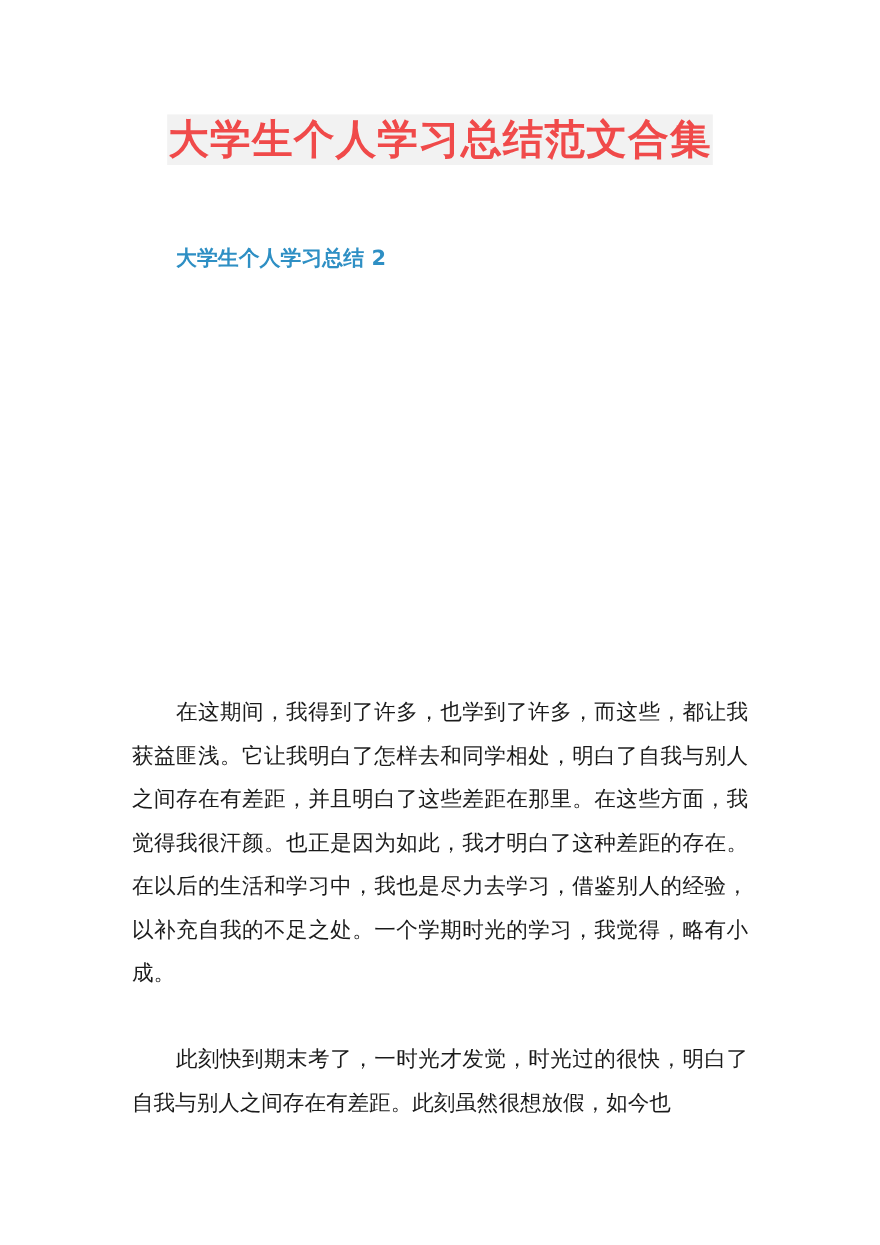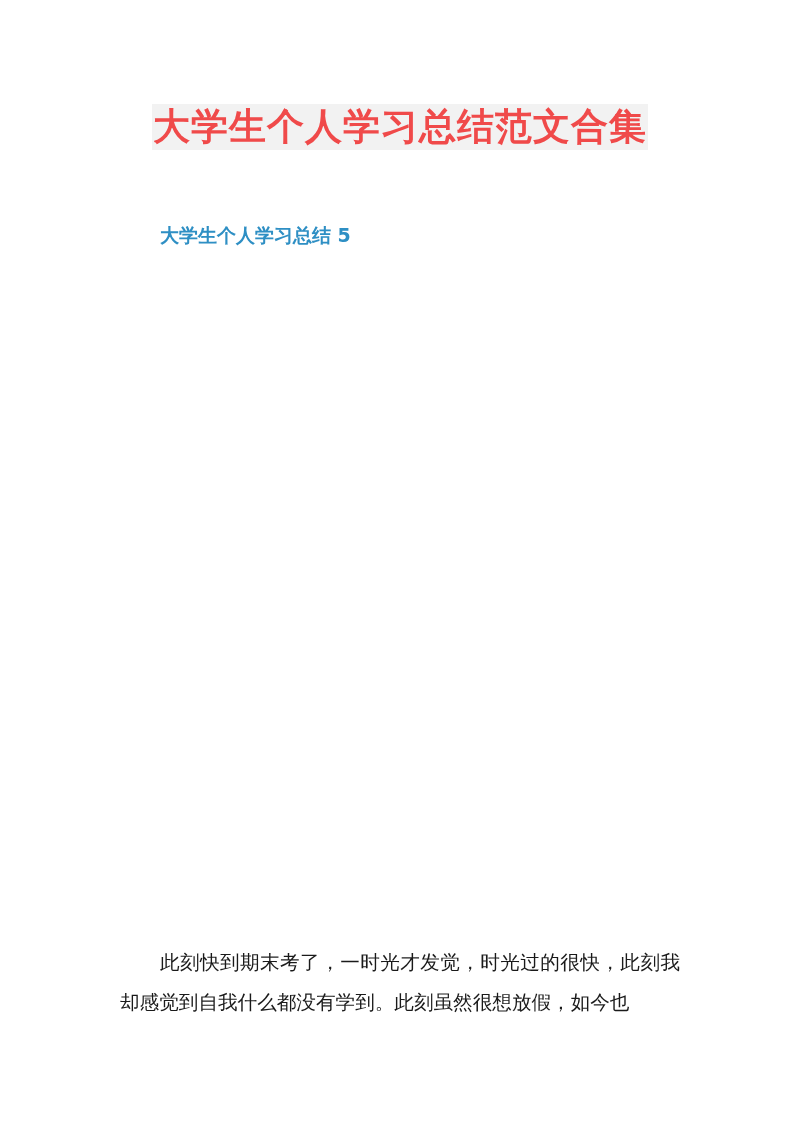--- a/index.html
+++ b/index.html
@@ -43,18 +43,21 @@
   .p3 { top: 943px; }
 </style>
 </head>
 <body>
 
 <div class="page">
   <div class="title-wrap">
     <span class="title">大学生个人学习总结范文合集</span>
   </div>
 
-  <div class="section-heading">大学生个人学习总结 5</div>
+  <div class="section-heading">大学生个人学习总结 2</div>
 
+  <div class="body p2">
+    <p class="para">在这期间，我得到了许多，也学到了许多，而这些，都让我获益匪浅。它让我明白了怎样去和同学相处，明白了自我与别人之间存在有差距，并且明白了这些差距在那里。在这些方面，我觉得我很汗颜。也正是因为如此，我才明白了这种差距的存在。在以后的生活和学习中，我也是尽力去学习，借鉴别人的经验，以补充自我的不足之处。一个学期时光的学习，我觉得，略有小成。</p>
+  </div>
   <div class="body p3">
-    <p class="para">此刻快到期末考了，一时光才发觉，时光过的很快，此刻我却感觉到自我什么都没有学到。此刻虽然很想放假，如今也</p>
+    <p class="para">此刻快到期末考了，一时光才发觉，时光过的很快，明白了自我与别人之间存在有差距。此刻虽然很想放假，如今也</p>
   </div>
 </div>
 
 </body></html>

